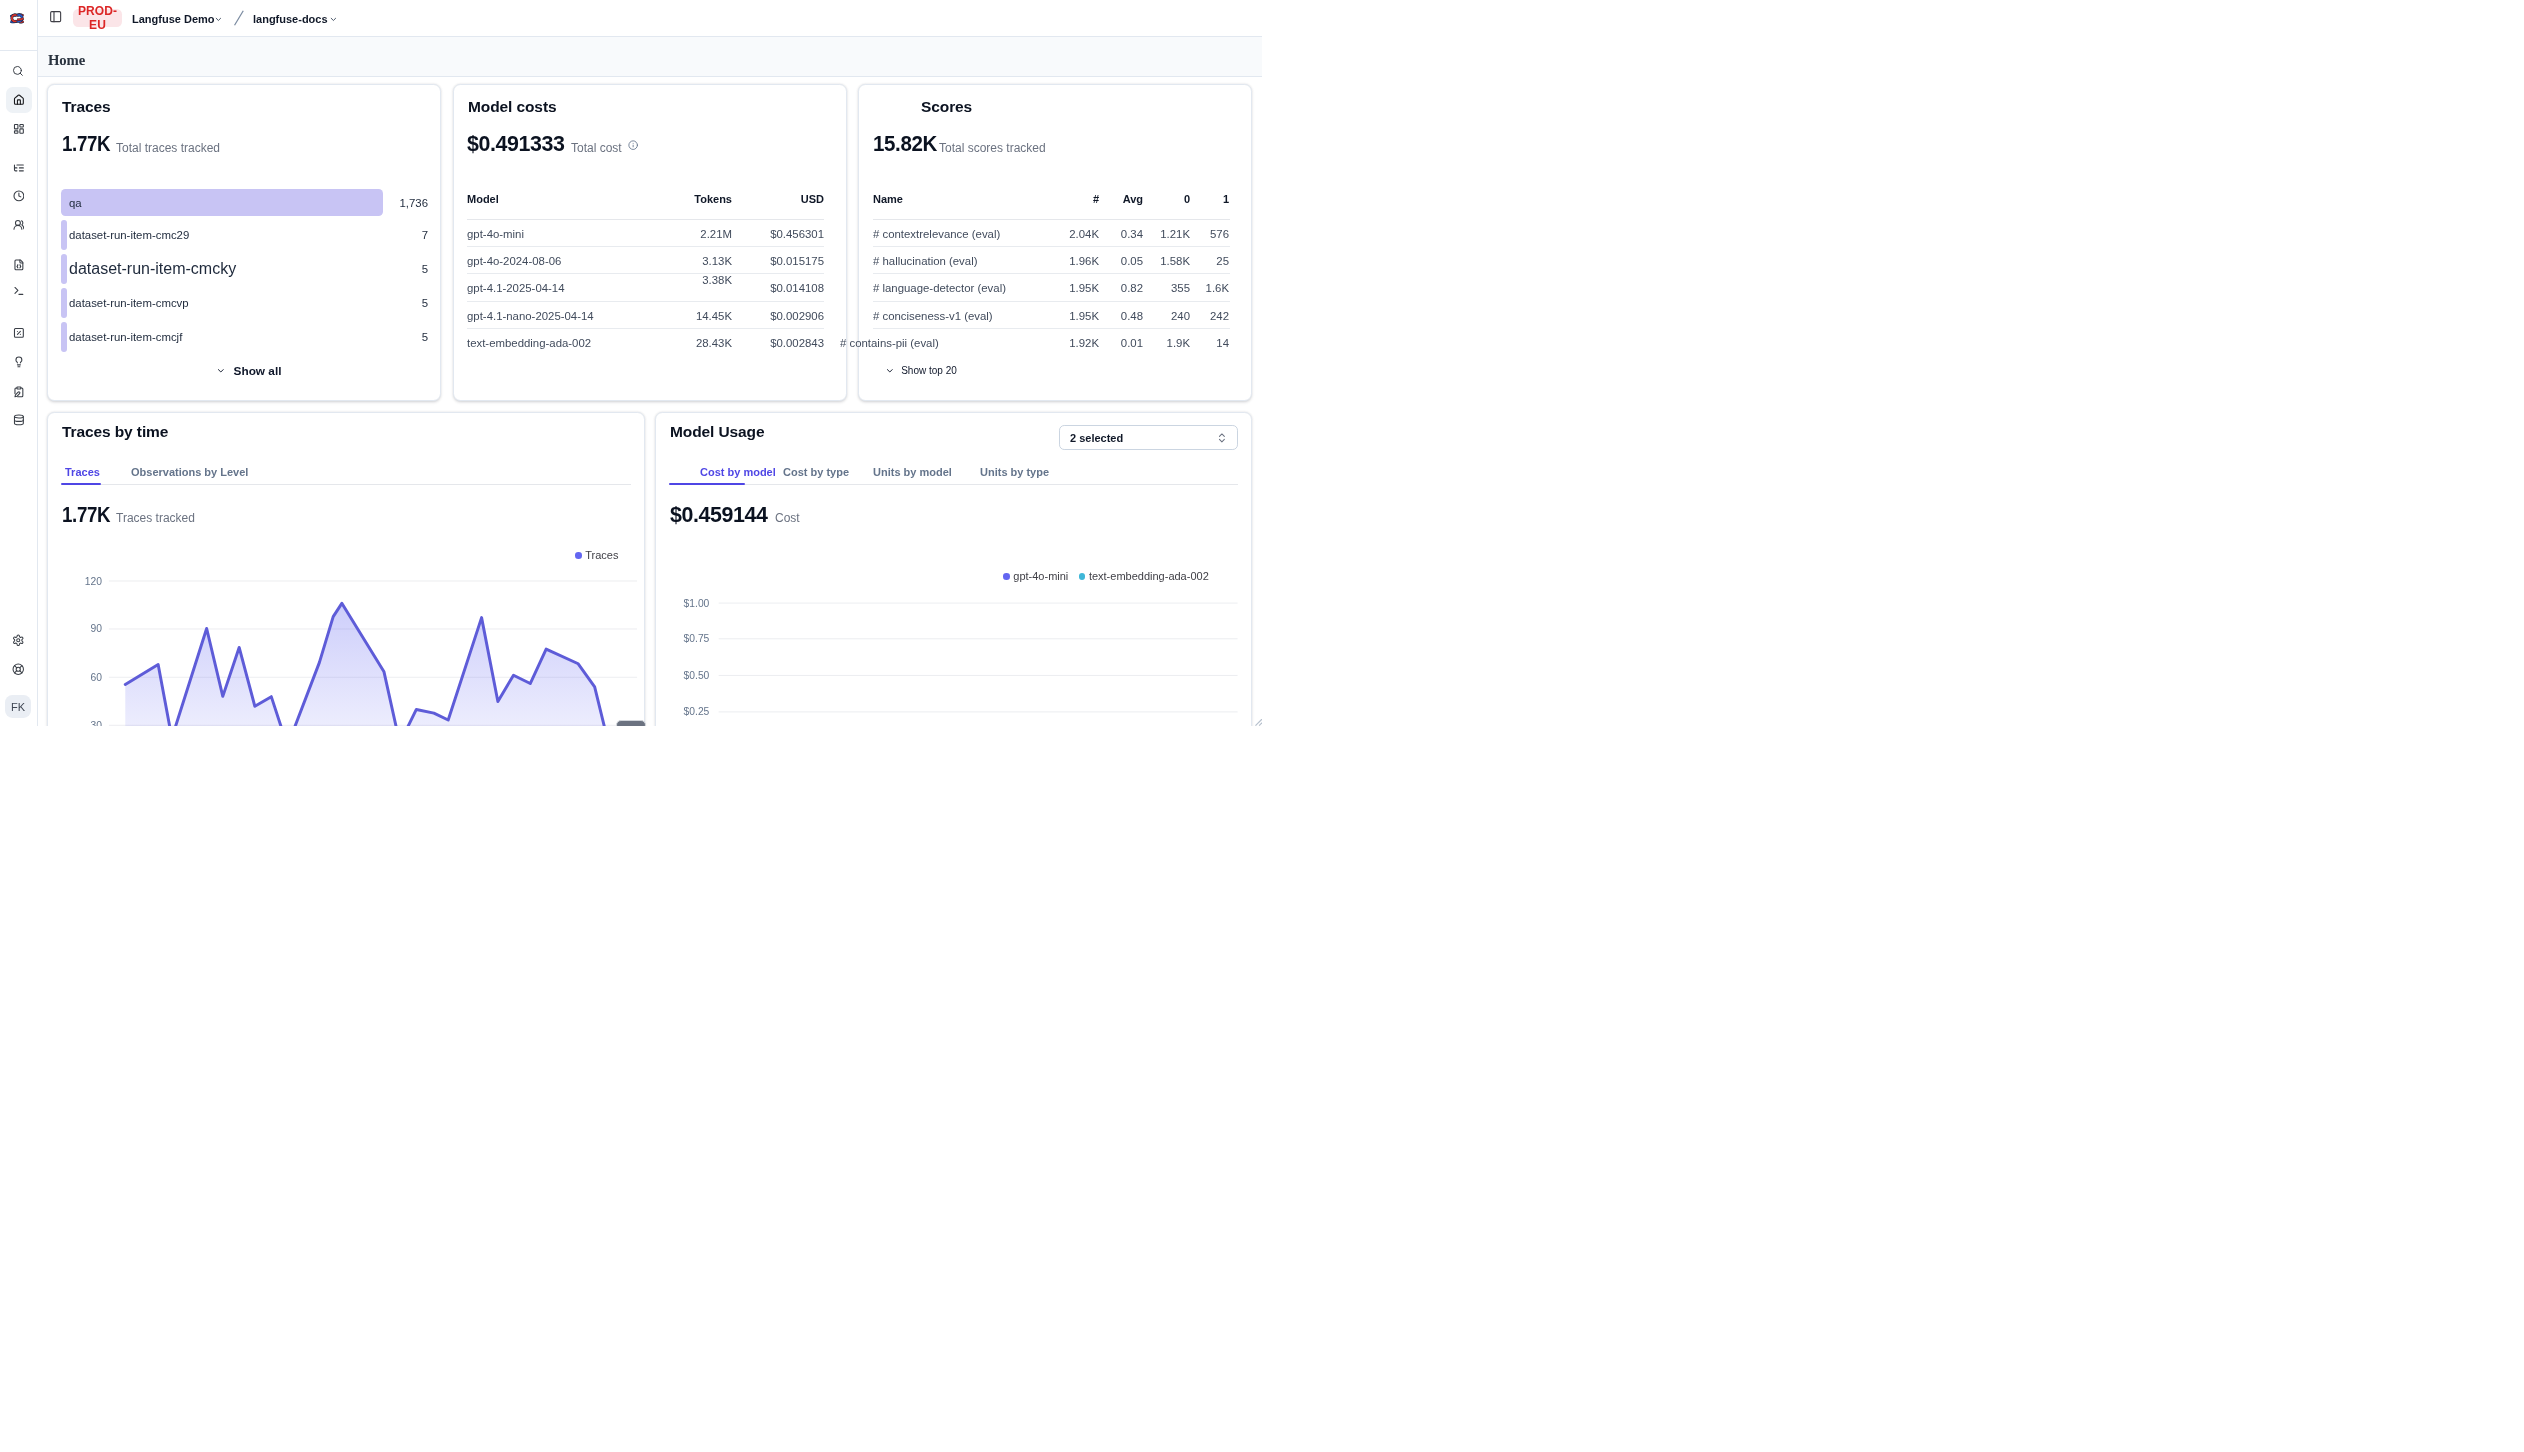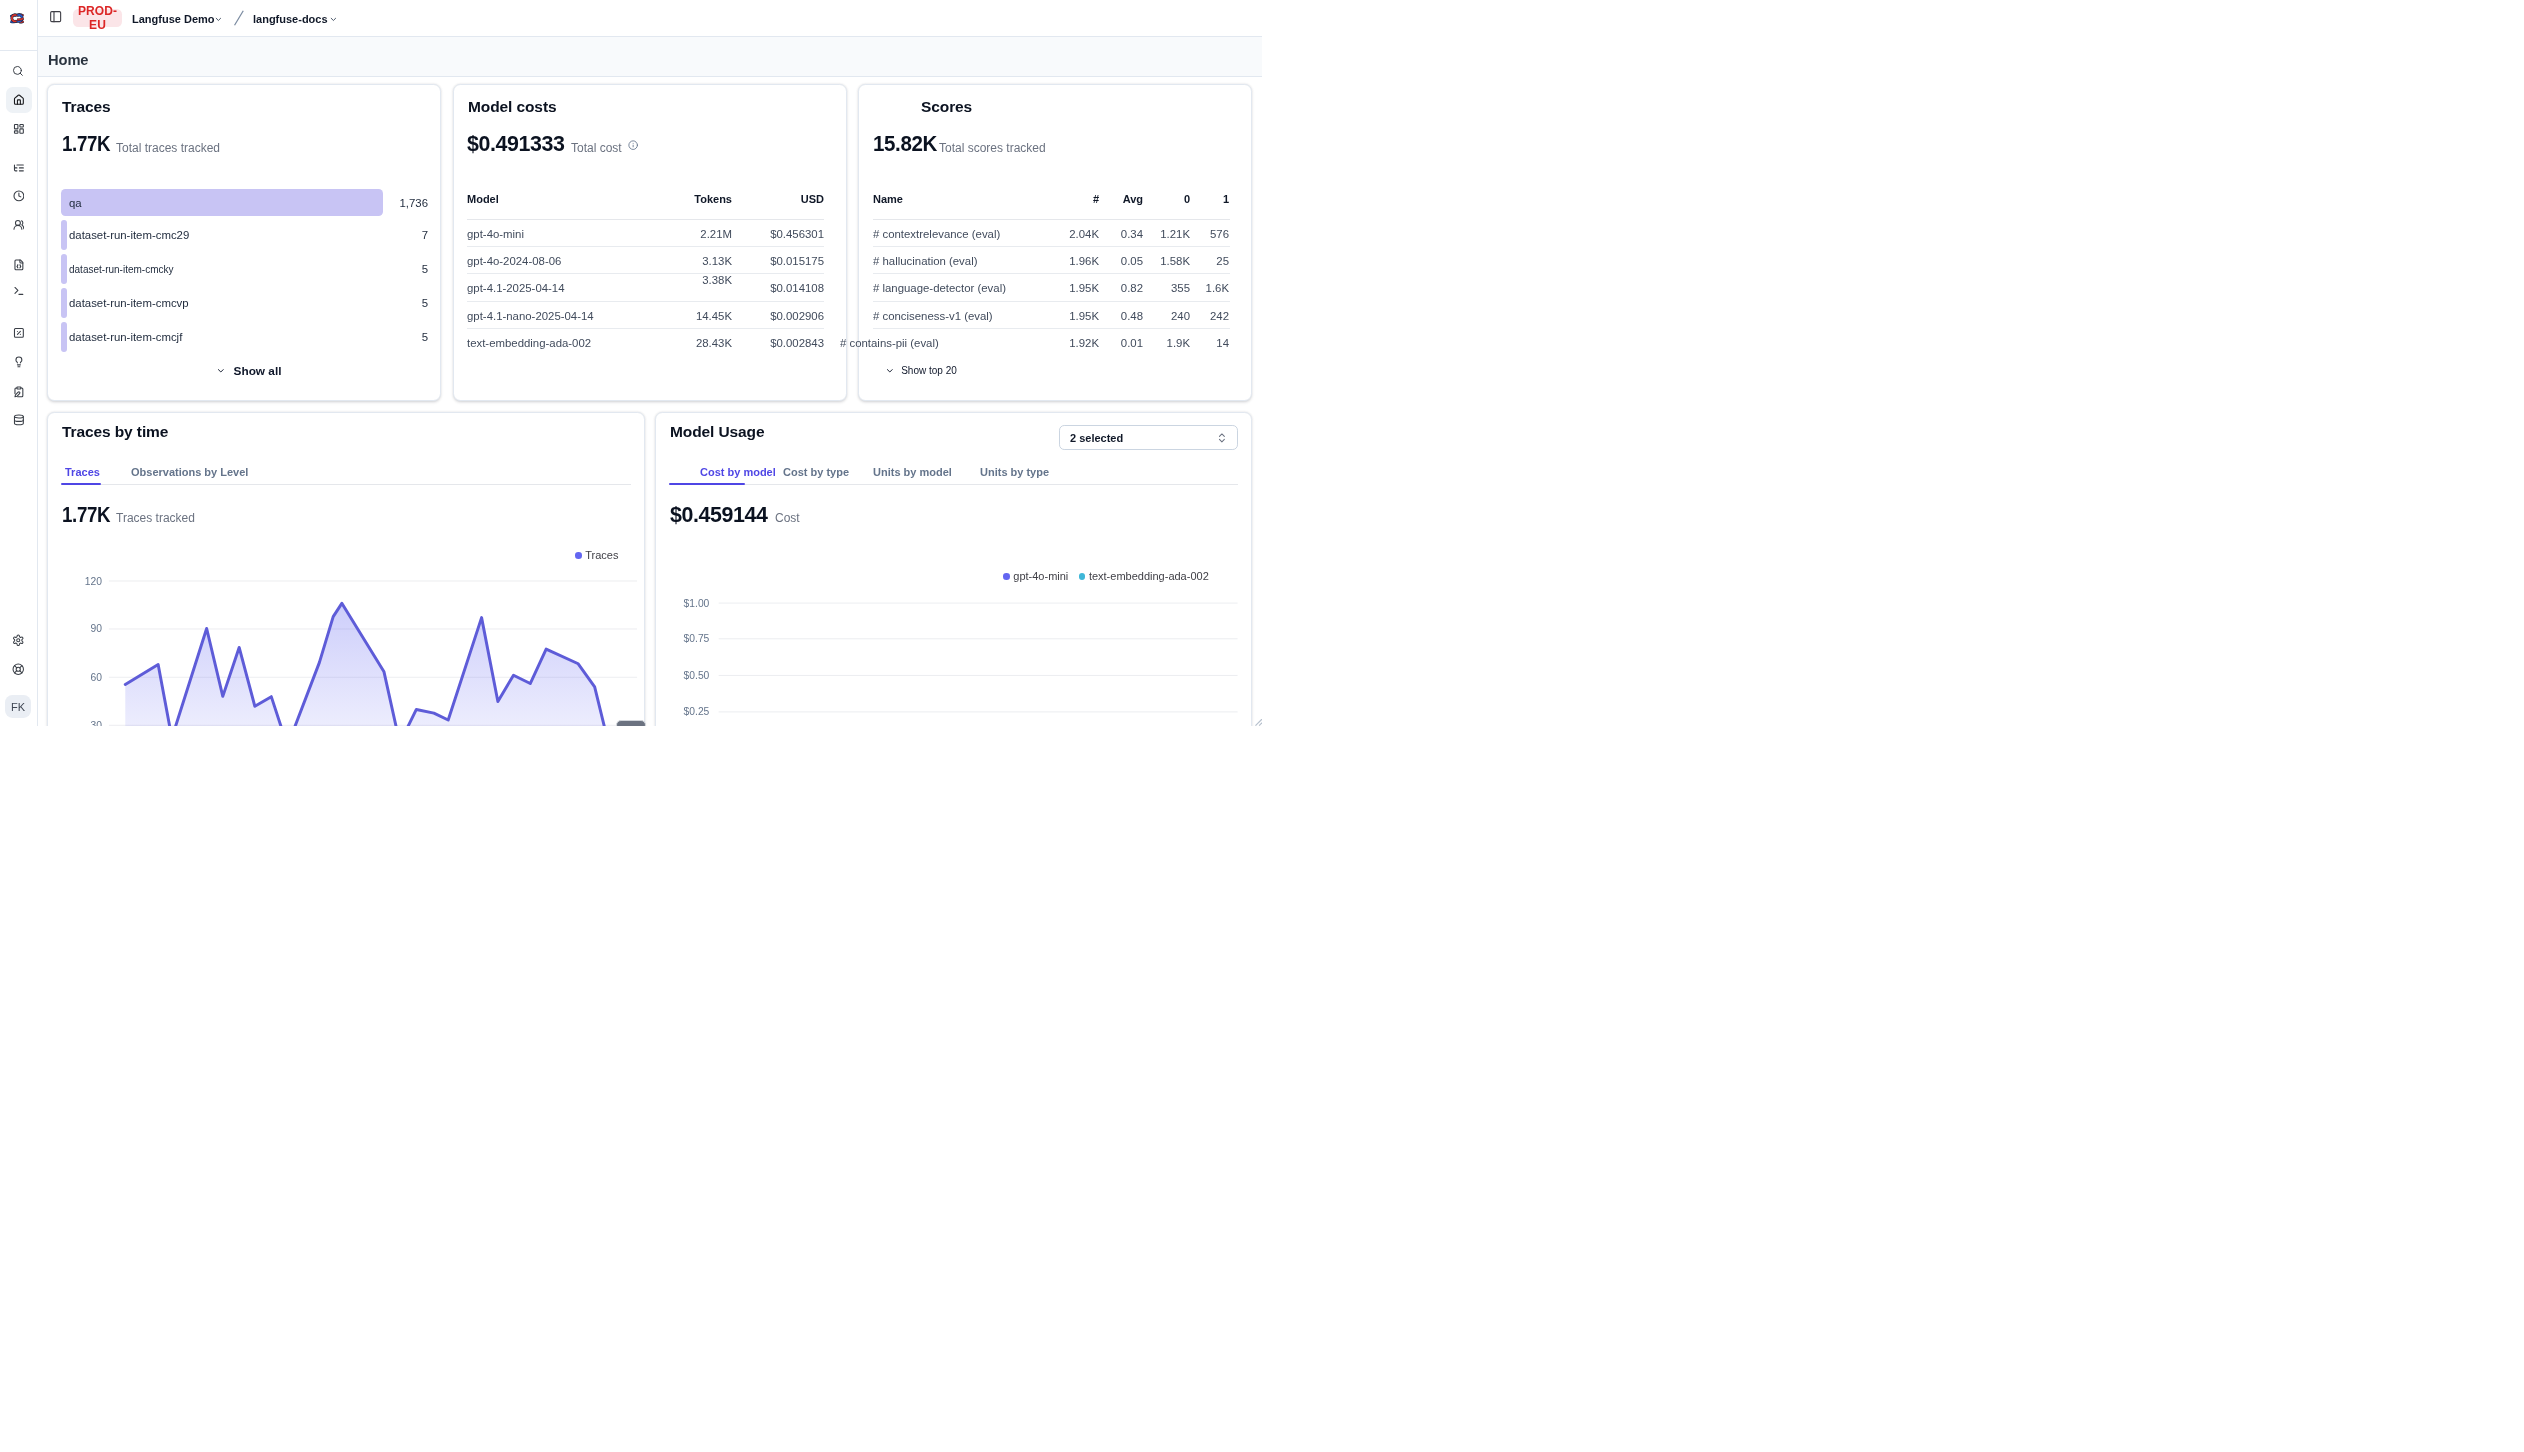--- a/index.html
+++ b/index.html
@@ -63,21 +63,21 @@
       <line x1="14" y1="1" x2="2" y2="21" stroke="#7a8aa0" stroke-width="1.7"></line>
     </svg>
   <div class="abs vc" style="left:253px; top:0; height:37px; font-size:11px; font-weight:600; color:#101828;">langfuse-docs</div>
   <div class="abs" style="left:329px; top:14.7px; color:#334155;">
     <svg class="ic" width="8.8" height="8.8" viewBox="0 0 24 24" fill="none" stroke="currentColor" stroke-width="2.4" stroke-linecap="round" stroke-linejoin="round">
         <path d="m6 9 6 6 6-6"></path>
       </svg>
   </div>
 
   <div class="abs" style="left:38px; top:37px; width:1225px; height:40px; background:#f8fafc; border-bottom:0.7px solid #e2e8f0;"></div>
-  <div class="abs" style="left:48px; top:52px; font-size:14.7px; font-weight:700; color:#2b3440; letter-spacing:-0.1px;">Home</div>
+  <div class="abs" style="left:48px; top:52px; font-size:14.7px; font-weight:700; color:#2b3440; letter-spacing:-0.1px;font-family:Liberation Serif, serif;">Home</div>
 
   <div class="abs" style="left:12px; top:65px; color:#3a3f47;">
     <svg class="ic" width="11.8" height="11.8" viewBox="0 0 24 24" fill="none" stroke="currentColor" stroke-width="2" stroke-linecap="round" stroke-linejoin="round">
         <circle cx="11" cy="11" r="8"></circle>
         <path d="m21 21-4.3-4.3"></path>
       </svg>
   </div>
   <div class="abs" style="left:5.5px; top:87px; width:26px; height:26px; background:#eef2f6; border-radius:6.6px;"></div>
   <div class="abs" style="left:12.5px; top:94px; color:#18181b;">
     <svg class="ic" width="11.8" height="11.8" viewBox="0 0 24 24" fill="none" stroke="currentColor" stroke-width="2.2" stroke-linecap="round" stroke-linejoin="round">
@@ -191,21 +191,21 @@
   <div class="abs sub" style="left:116px; top:143px;">Total traces tracked</div>
   <div class="abs" style="left:61px; top:189px; width:322px; height:27px; background:#c8c4f4; border-radius:4.4px;"></div>
   <div class="abs vc" style="left:69px; top:189px; height:27px; font-size:11.4px; color:#1e293b;">qa</div>
   <div class="abs vc" style="left:324px; top:189px; width:104px; height:27px; justify-content:flex-end; font-size:11.4px; color:#1e293b;">1,736</div>
 
   <div class="abs" style="left:61px; top:220px; width:6.3px; height:30px; background:#c8c4f4; border-radius:2.9px;"></div>
   <div class="abs vc" style="left:69px; top:220px; height:30px; font-size:11.4px; color:#1e293b;">dataset-run-item-cmc29</div>
   <div class="abs vc" style="left:324px; top:220px; width:104px; height:30px; justify-content:flex-end; font-size:11.4px; color:#1e293b;">7</div>
 
   <div class="abs" style="left:61px; top:254px; width:6.3px; height:30px; background:#c8c4f4; border-radius:2.9px;"></div>
-  <div class="abs vc" style="left:69px; top:254px; height:30px; font-size:10px; color:#1e293b;">dataset-run-item-cmcky</div>
+  <div class="abs vc" style="left:69px; top:254px; height:30px; font-size:16px; color:#1e293b;">dataset-run-item-cmcky</div>
   <div class="abs vc" style="left:324px; top:254px; width:104px; height:30px; justify-content:flex-end; font-size:11.4px; color:#1e293b;">5</div>
 
   <div class="abs" style="left:61px; top:288px; width:6.3px; height:30px; background:#c8c4f4; border-radius:2.9px;"></div>
   <div class="abs vc" style="left:69px; top:288px; height:30px; font-size:11.4px; color:#1e293b;">dataset-run-item-cmcvp</div>
   <div class="abs vc" style="left:324px; top:288px; width:104px; height:30px; justify-content:flex-end; font-size:11.4px; color:#1e293b;">5</div>
 
   <div class="abs" style="left:61px; top:322px; width:6.3px; height:30px; background:#c8c4f4; border-radius:2.9px;"></div>
   <div class="abs vc" style="left:69px; top:322px; height:30px; font-size:11.4px; color:#1e293b;">dataset-run-item-cmcjf</div>
   <div class="abs vc" style="left:324px; top:322px; width:104px; height:30px; justify-content:flex-end; font-size:11.4px; color:#1e293b;">5</div>
 

